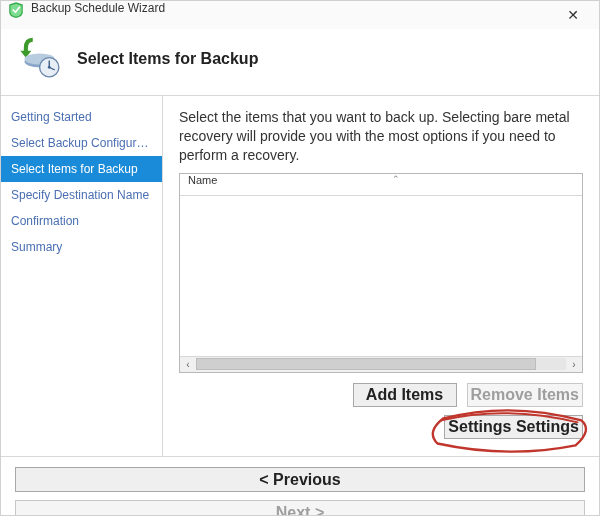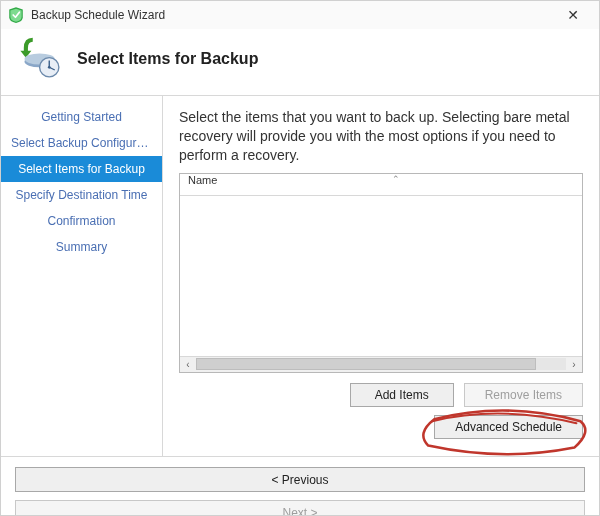--- a/index.html
+++ b/index.html
@@ -11,21 +11,20 @@
     color:#222;
     background:#fff;
     overflow:hidden;
     border:1px solid #d0d0d0;
     position:relative;
   }
   
   .titlebar {
     height:28px;
     display:flex;
-    align-items:center;
     padding:0 6px 0 6px;
     background:#fafafa;
   }
   .title-icon { width:18px; height:18px; display:inline-block; margin-right:6px; }
   .title-text { font-size:12px; color:#333; flex:1; }
   .close-btn {
     width:40px; height:28px;
     display:flex; align-items:center; justify-content:center;
     font-size:14px; color:#333;
     background:transparent; border:none; cursor:pointer;
@@ -47,21 +46,21 @@
     width:162px;
     border-right:1px solid #d8d8d8;
     padding-top:8px;
     background:#fff;
   }
   .step {
     padding:6px 10px 6px 10px;
     font-size:12px;
     color:#4a6fb3;
     cursor:pointer;
-    white-space:nowrap; overflow:hidden; text-overflow:ellipsis;text-align:center;
+    white-space:nowrap; overflow:hidden; text-overflow:ellipsis;
   }
   .step.selected {
     background:#1a8bd8;
     color:#fff;
   }
   .main {
     flex:1;
     padding:12px 16px 0 16px;
     display:flex; flex-direction:column;
   }
@@ -93,26 +92,27 @@
   }
   .scroll-btn { width:16px; height:14px; display:flex; align-items:center; justify-content:center; font-size:10px; color:#666; cursor:pointer; }
   .scroll-track { flex:1; height:12px; background:#e6e6e6; position:relative; }
   .scroll-thumb { position:absolute; left:0; top:0; width:92%; height:100%; background:#cfcfcf; border:1px solid #bdbdbd; }
   .item-actions {
     display:flex; justify-content:flex-end; gap:10px;
     margin-top:10px;
   }
   .btn {
     min-width:104px; height:24px;
-    font-size:12px;
+    font-size:16px;
     background:#efefef;
     border:1px solid #a8a8a8;
     color:#222;
-    padding:0 20px;
+    padding:0 3px;
     cursor:pointer;
+    font-weight:bold;
   }
   .btn[disabled] { color:#9e9e9e; border-color:#c8c8c8; background:#f5f5f5; cursor:default; }
   .adv-row { display:flex; justify-content:flex-end; margin-top:8px; padding-right:0; position:relative; }
   .adv-btn-wrap { position:relative; }
   .circle-annot {
     position:absolute;
     left:-20px; top:-8px; right:-14px; bottom:-10px;
     pointer-events:none;
   }
   
@@ -158,21 +158,21 @@
     </svg>
   </span>
   <div class="page-title">Select Items for Backup</div>
 </div>
 
 <div class="body">
   <div class="sidebar">
     <div class="step">Getting Started</div>
     <div class="step">Select Backup Configurat...</div>
     <div class="step selected">Select Items for Backup</div>
-    <div class="step">Specify Destination Time</div>
+    <div class="step">Specify Destination Name</div>
     <div class="step">Confirmation</div>
     <div class="step">Summary</div>
   </div>
 
   <div class="main">
     <div class="instructions">Select the items that you want to back up. Selecting bare metal recovery will provide you with the most options if you need to perform a recovery.</div>
 
     <div class="listbox">
       <div class="list-header">
         <span>Name</span>
@@ -188,21 +188,21 @@
       </div>
     </div>
 
     <div class="item-actions">
       <button class="btn">Add Items</button>
       <button class="btn" disabled="">Remove Items</button>
     </div>
 
     <div class="adv-row">
       <div class="adv-btn-wrap">
-        <button class="btn" style="min-width:130px">Advanced Schedule</button>
+        <button class="btn" style="min-width:130px">Settings Settings</button>
         <svg class="circle-annot" viewBox="0 0 180 50" preserveAspectRatio="none">
           <path d="M20 12 Q90 -6 164 14 Q176 24 158 40 Q88 54 14 38 Q2 26 20 12" stroke="#c0362c" stroke-width="2.5" fill="none" stroke-linecap="round"></path>
           <path d="M18 14 Q84 -2 160 16" stroke="#c0362c" stroke-width="2" fill="none" stroke-linecap="round"></path>
         </svg>
       </div>
     </div>
   </div>
 </div>
 
 <div class="footer">

